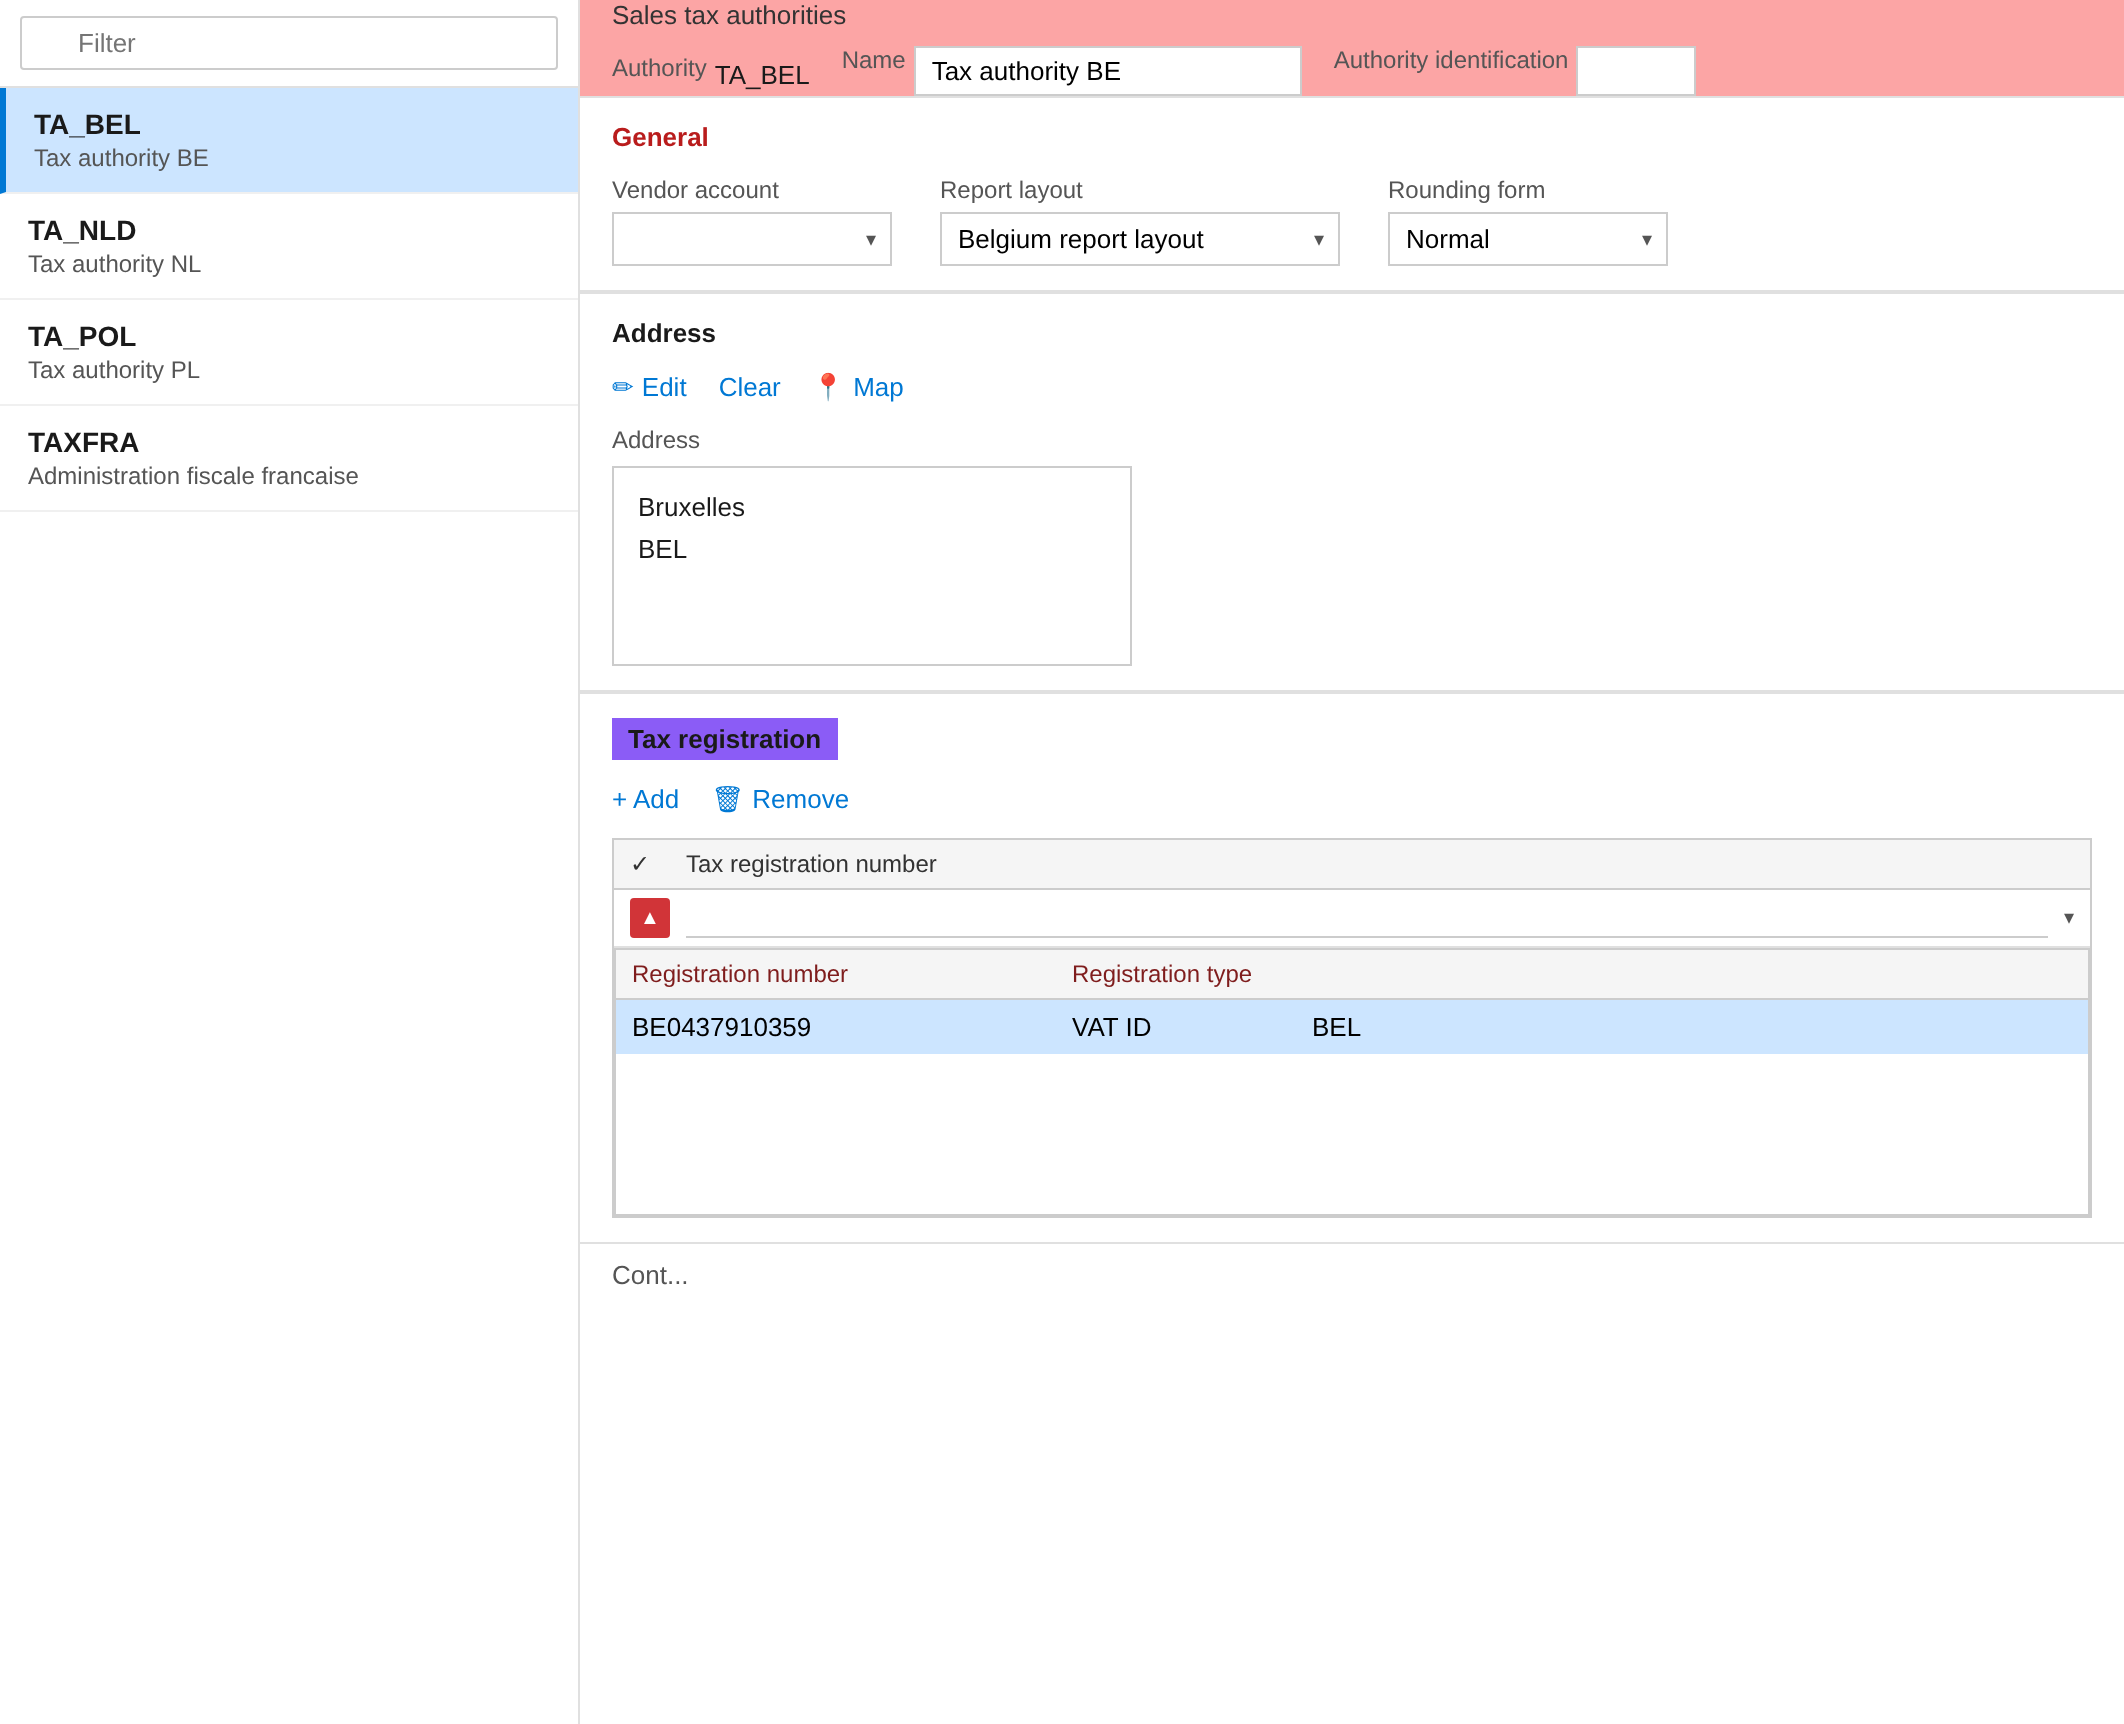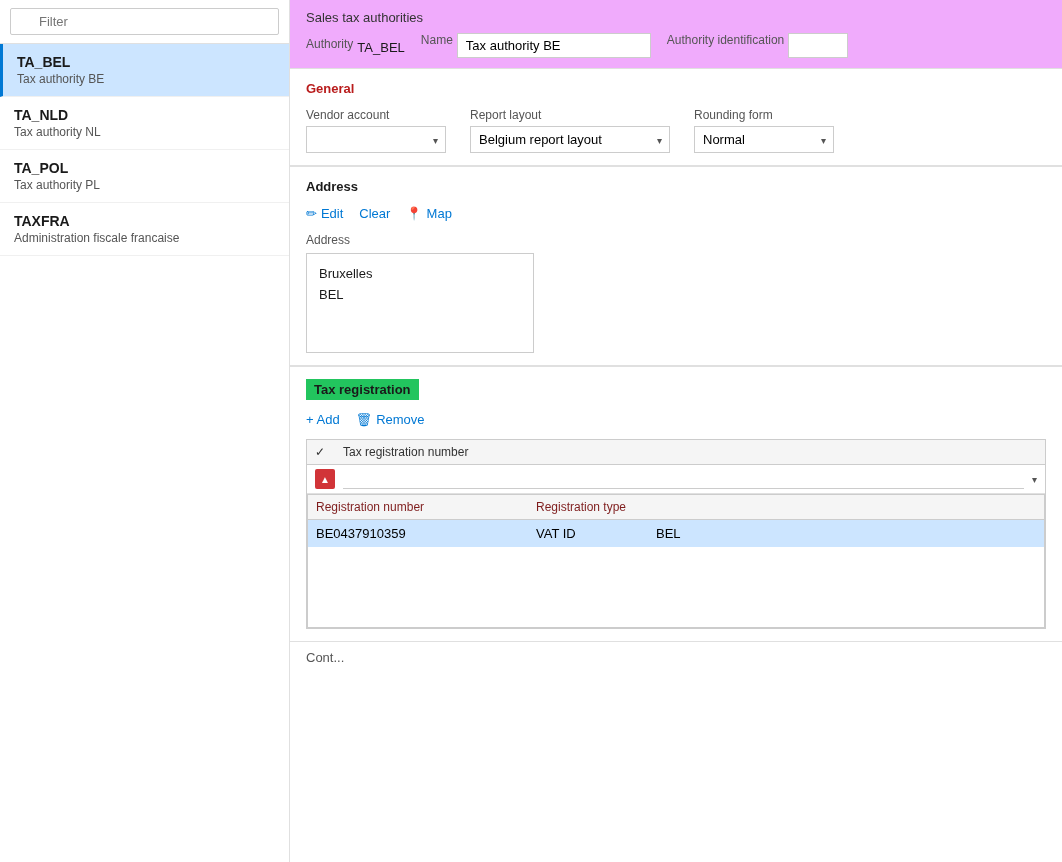--- a/index.html
+++ b/index.html
@@ -65,22 +65,22 @@
     
     .main-content {
       flex: 1;
       background: #fff;
       overflow-y: auto;
       padding: 0;
     }
 
     
     .sta-header {
-      padding: 10px 16px;
-      background: #f0abfc;
+      padding: 0 16px;
+      background: #fca5a5;
       border-bottom: 1px solid #e0e0e0;
     }
     .sta-header .sta-title {
       font-size: 13px;
       color: #333;
       margin-bottom: 8px;
     }
     .sta-fields {
       display: flex;
       align-items: flex-end;
@@ -186,36 +186,36 @@
       border: none;
       color: #0078d4;
       font-size: 13px;
       cursor: pointer;
       padding: 2px 0;
     }
     .address-box {
       border: 1px solid #ccc;
       padding: 10px 12px;
       min-height: 100px;
-      width: 228px;
+      width: 260px;
       background: #fff;
       font-size: 13px;
       color: #1a1a1a;
       line-height: 1.6;
     }
 
     
     .tax-reg-section {
       padding: 12px 16px;
     }
     .tax-reg-title {
       font-weight: 700;
       font-size: 13px;
       color: #1a1a1a;
-      background: #22c55e;
+      background: #8b5cf6;
       padding: 3px 8px;
       display: inline-block;
       margin-bottom: 10px;
     }
     .tax-reg-actions {
       display: flex;
       gap: 16px;
       margin-bottom: 10px;
     }
     .tax-table-wrap {

